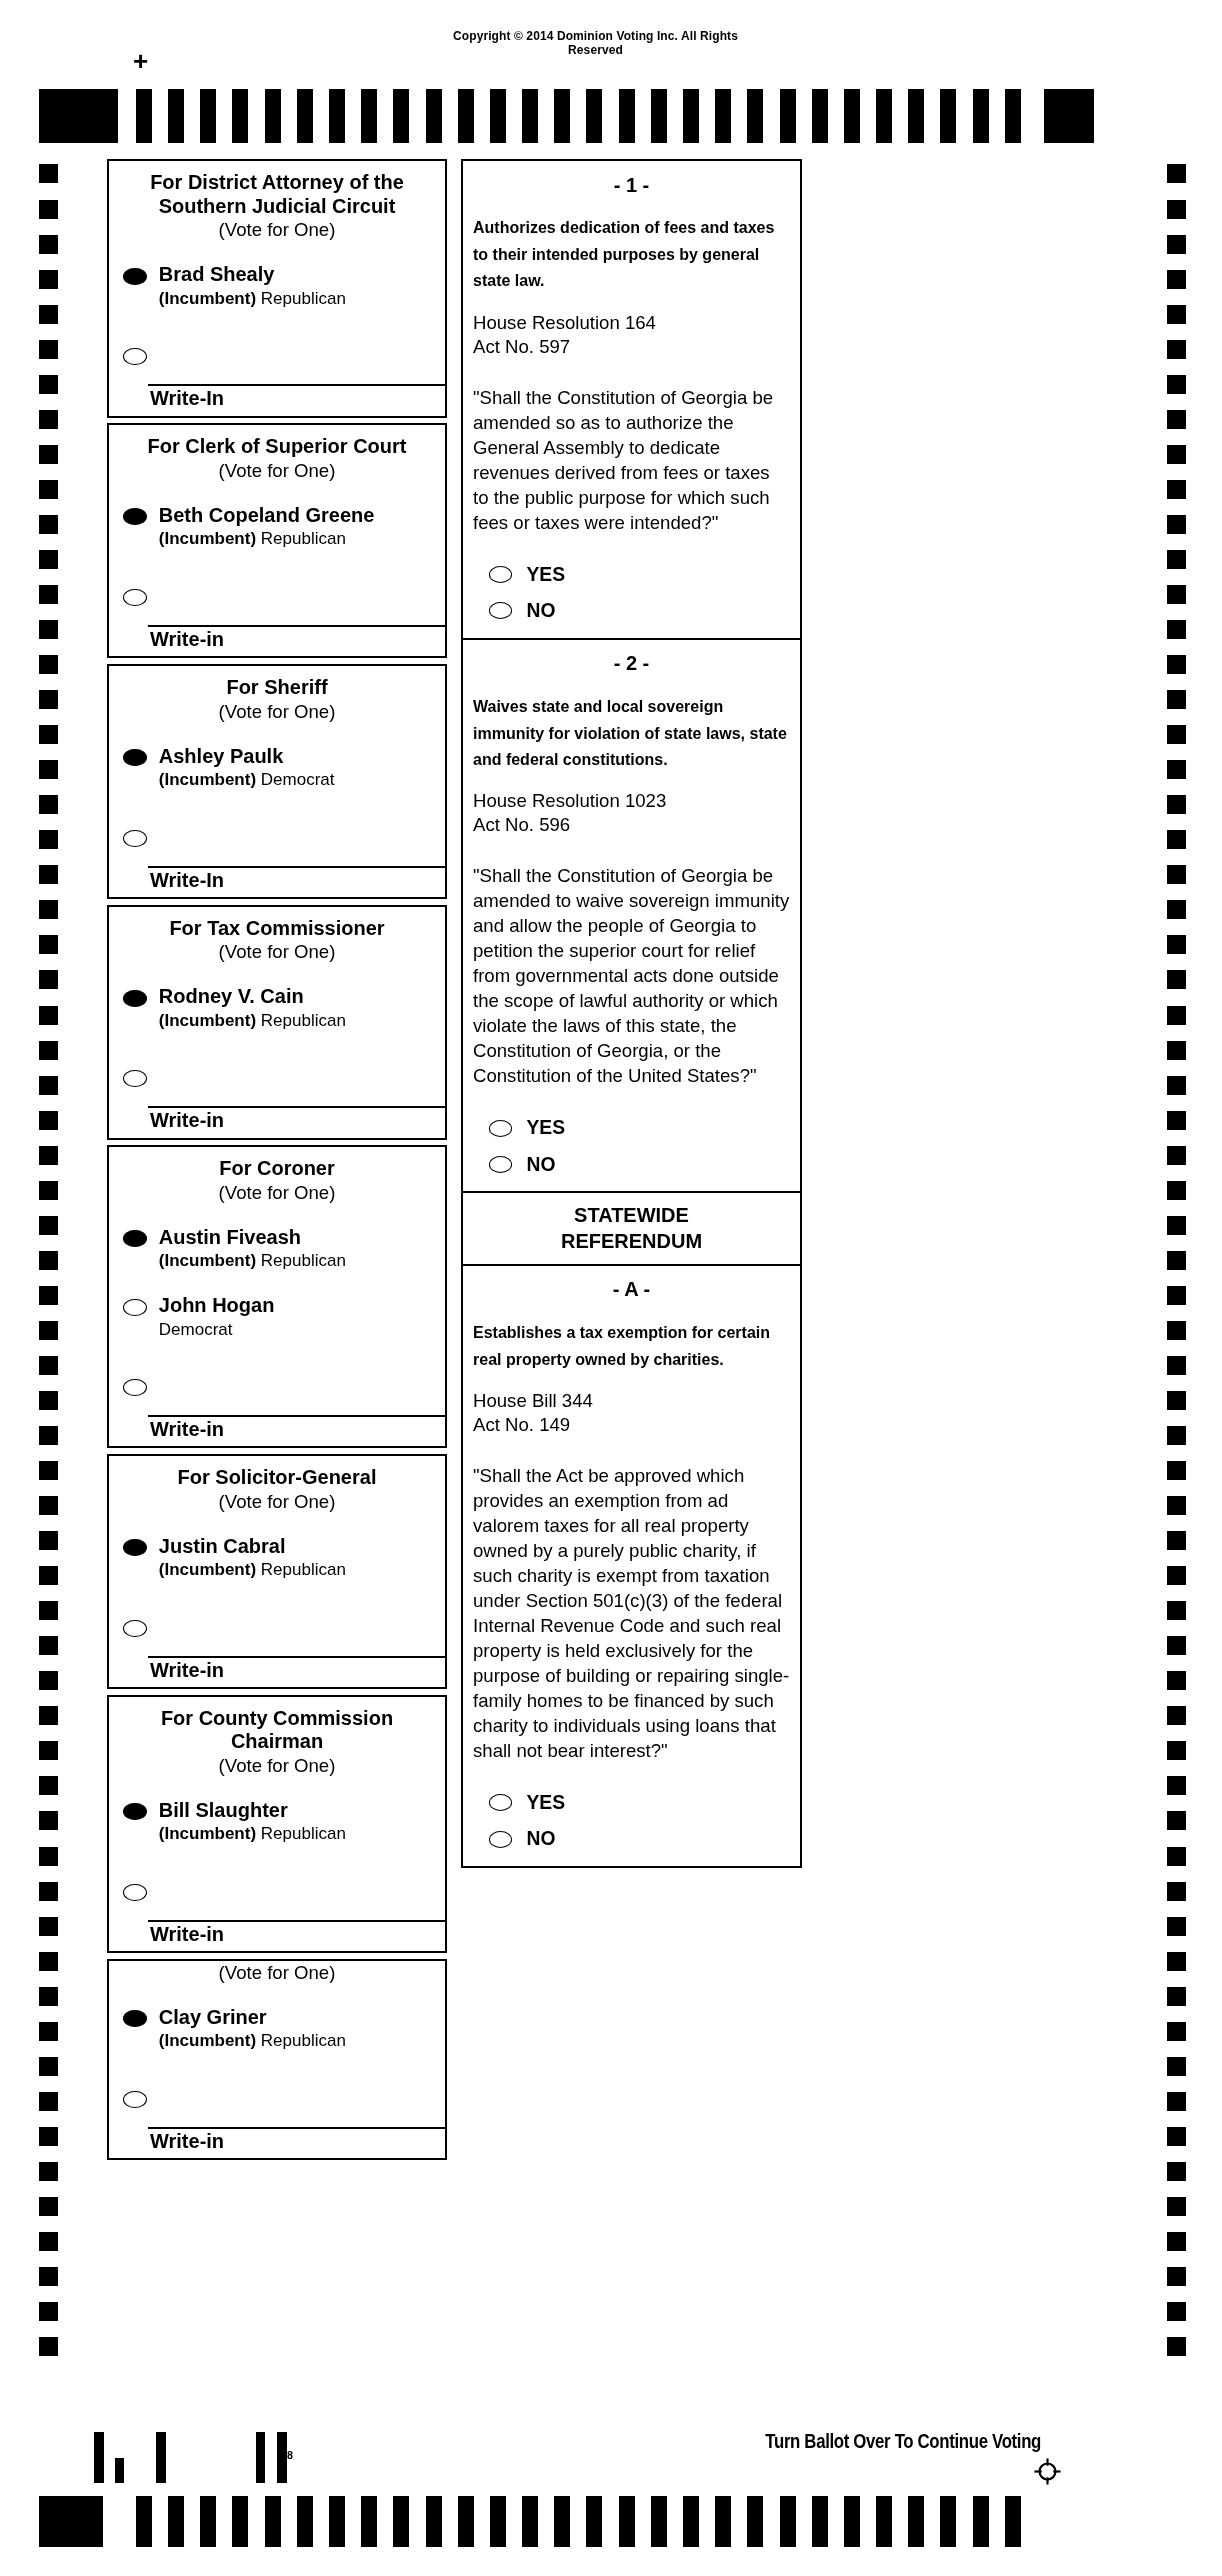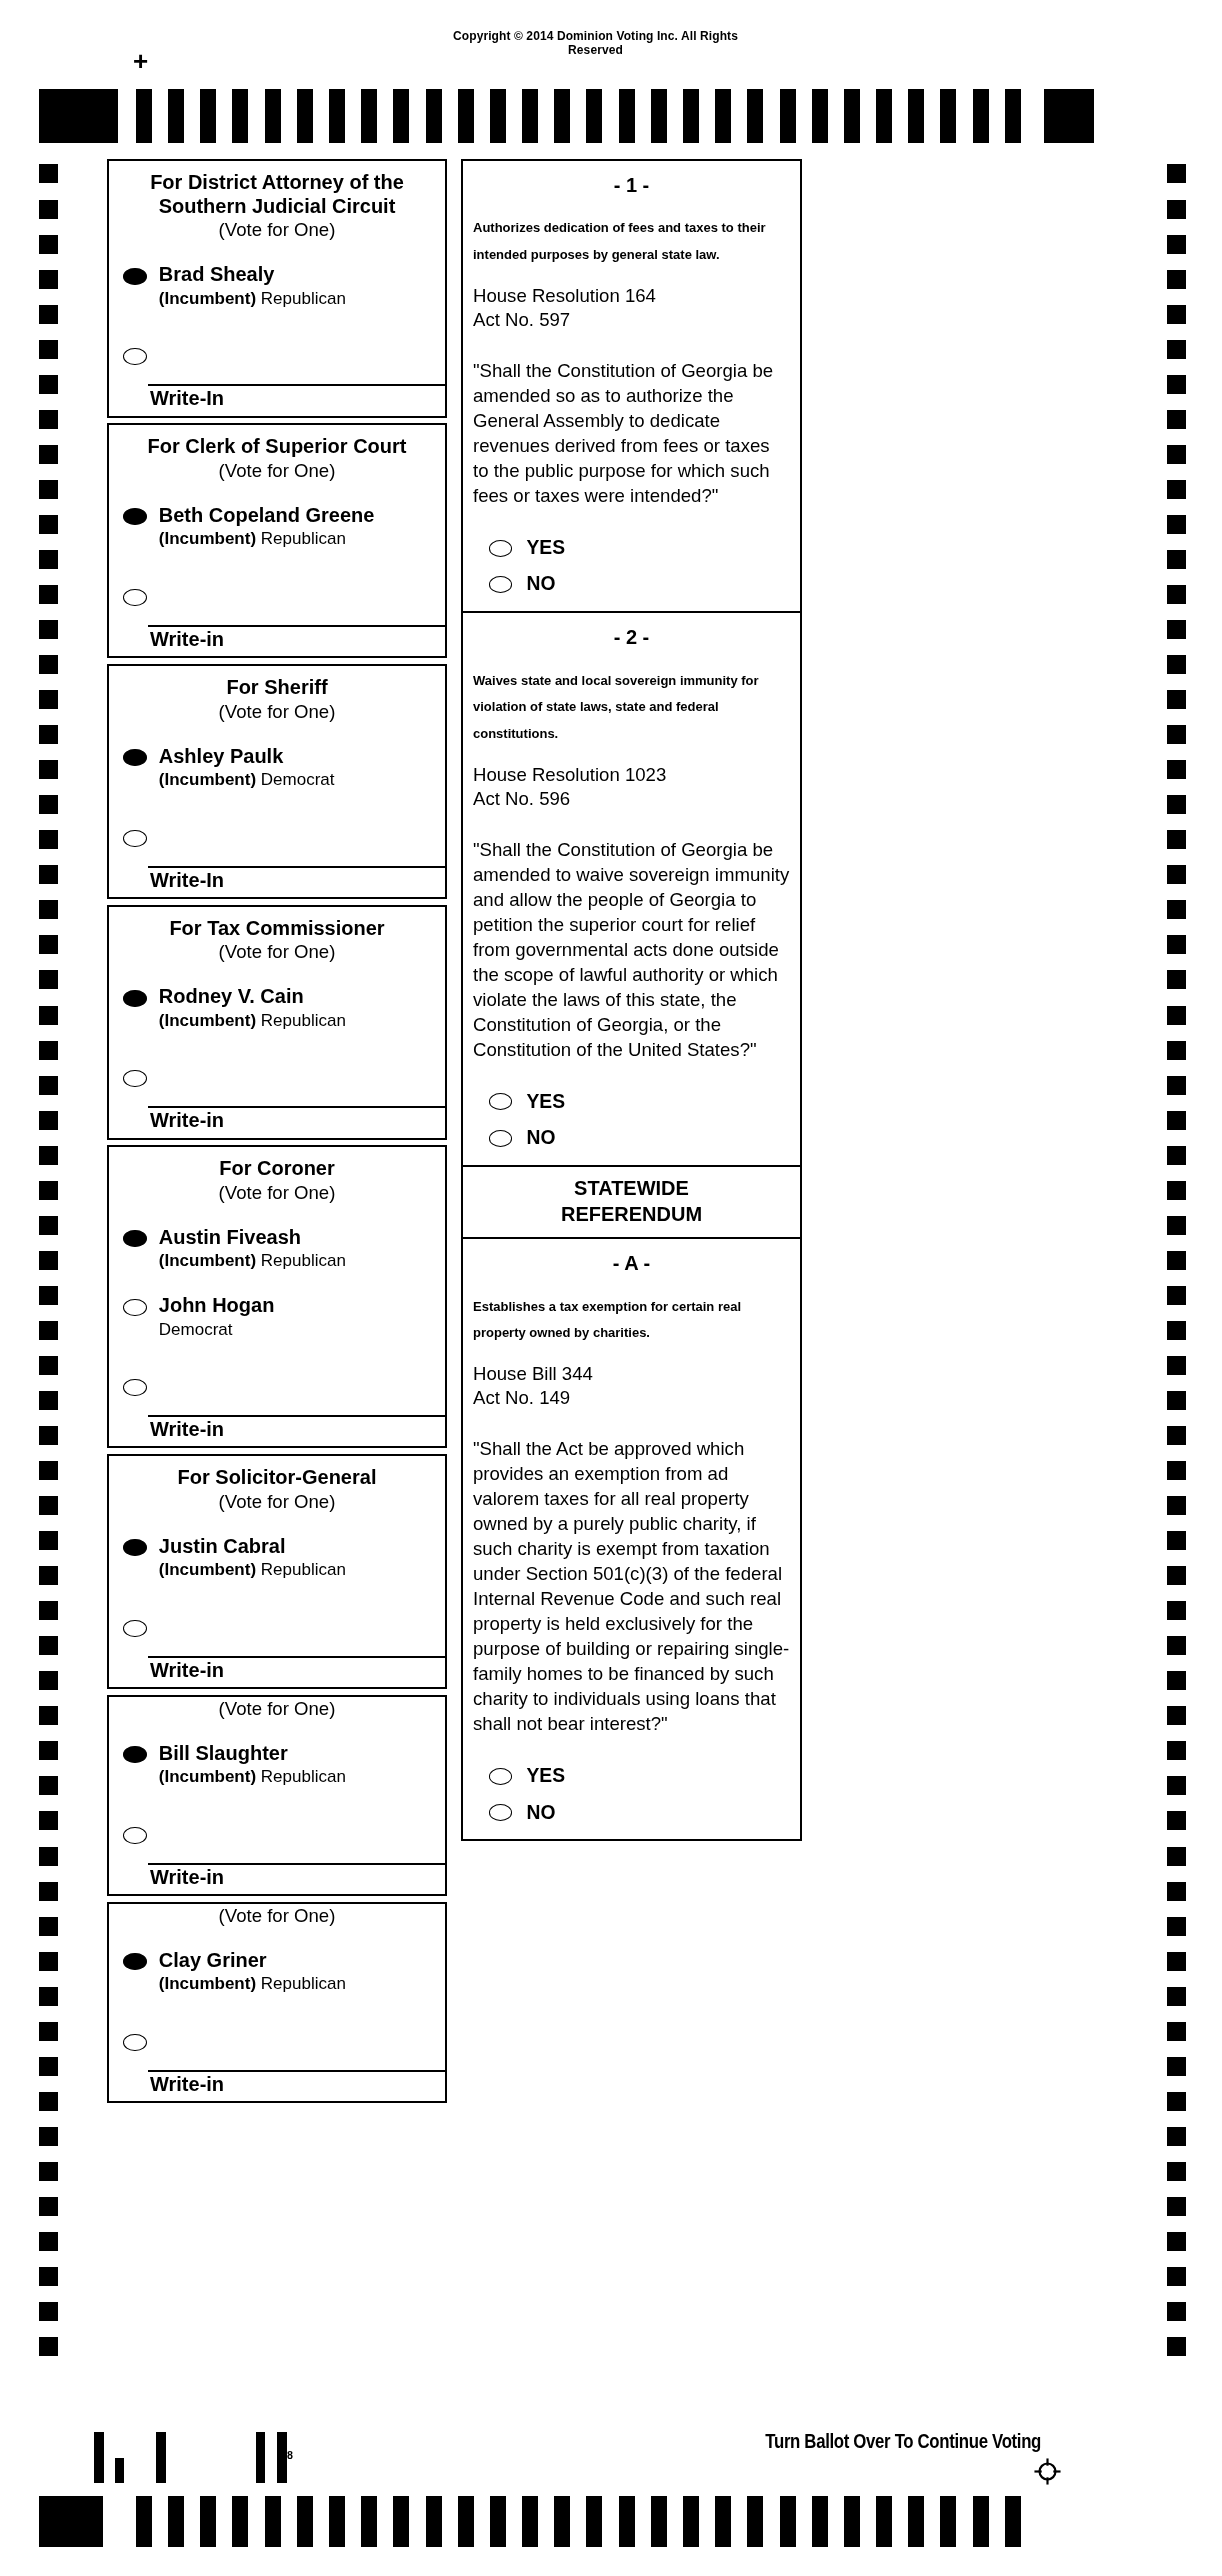--- a/index.html
+++ b/index.html
@@ -29,21 +29,21 @@
   .cand-sub{display:block;font-size:17px;line-height:21.5px;margin-top:2.1px;}
   .sub-b{font-weight:bold;}
   .c-blankrow{padding-left:14.3px;margin-top:39px;}
   .c-writein-line{margin:17px 0 0 39px;border-top:2.1px solid #000;}
   .c-writein-label{font-weight:bold;font-size:20px;line-height:21.5px;margin:2.1px 0 1.4px 41px;}
   .rc-box{margin-top:-2.1px;}
   .rc-box:first-child{margin-top:0;}
   .rc-header{text-align:center;font-weight:bold;font-size:20px;line-height:26px;padding:8.6px 0 10px;}
   .measure{padding:7.2px 10px 10px;}
   .m-number{text-align:center;font-weight:bold;font-size:20px;margin-top:5.7px;}
-  .m-summary{font-weight:bold;font-size:13px;line-height:26.5px;margin-top:18.6px;}
+  .m-summary{font-weight:bold;font-size:16px;line-height:26.5px;margin-top:18.6px;}
   .m-refs{font-size:18.6px;line-height:24px;margin-top:15.7px;}
   .m-question{font-size:18.6px;line-height:25px;margin-top:26px;}
   .m-options{margin-top:29px;margin-bottom:5.7px;}
   .opt-row{display:flex;align-items:center;padding-left:15.7px;margin-top:14.3px;}
   .opt-label{font-weight:bold;font-size:19.3px;margin-left:14.3px;}
   .footer-instruction{position:absolute;left:701px;top:2430px;width:340px;text-align:right;
         font-weight:bold;font-size:20px;white-space:nowrap;letter-spacing:-0.4px;
         transform:scaleX(0.84);transform-origin:100% 50%;}
   .crosshair{position:absolute;left:1033px;top:2457px;width:29px;height:29px;}
   .barcode-label{position:absolute;font-size:10.7px;font-weight:bold;}
@@ -388,20 +388,24 @@
   </div>
 </div>
     <div class="c-blankrow">
       <span class="oval"></span>
     </div>
     <div class="c-writein-line"></div>
     <div class="c-writein-label">Write-in</div>
   </div>
 
   <div class="box contest">
+    <div class="c-title">
+          <div>For County Commission</div>
+          <div>Chairman</div>
+        </div>
     <div class="c-votefor">(Vote for One)</div>
     <div class="c-candidates">
   <div class="cand-row">
     <span class="oval filled"></span>
     <span class="cand-text">
       <span class="cand-name">Bill Slaughter</span>
       <span class="cand-sub"><b class="sub-b">(Incumbent)</b><span class="sub-r"> Republican</span></span>
     </span>
   </div>
 </div>

